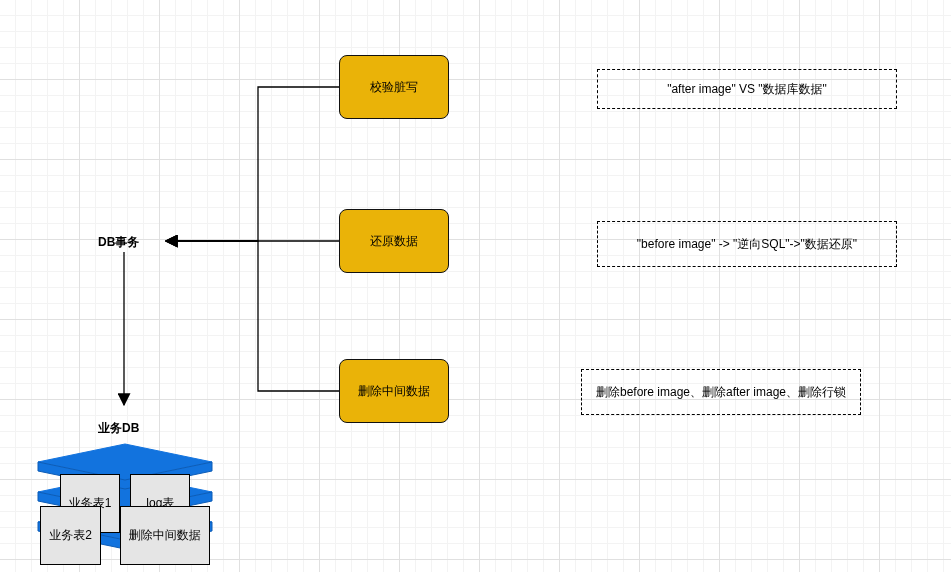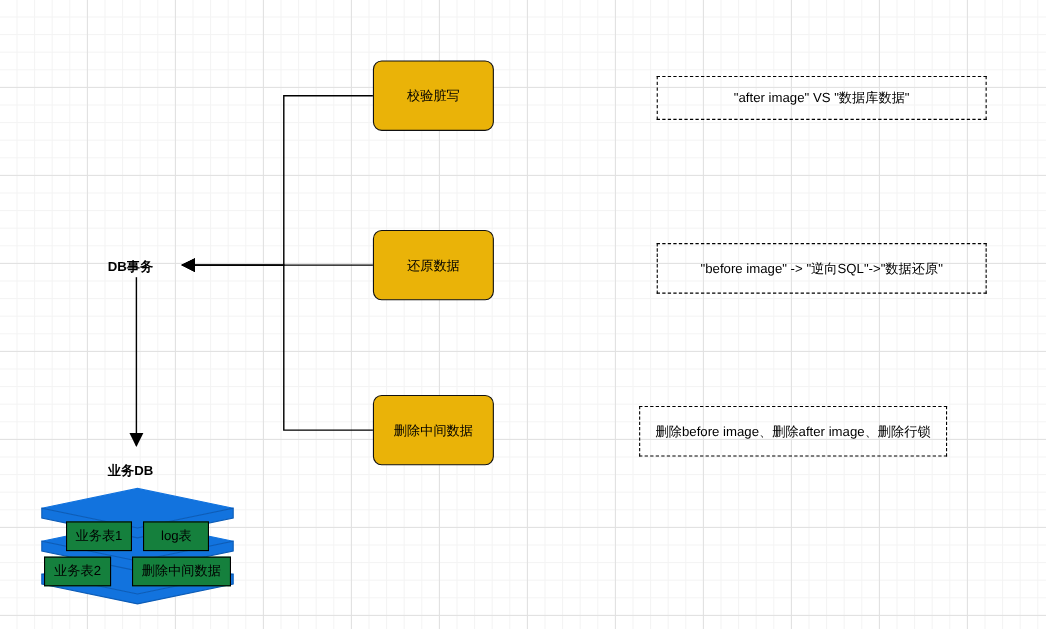--- a/index.html
+++ b/index.html
@@ -71,23 +71,23 @@
   .db-wrap svg { position: absolute; top: 0; left: 0; }
   .db-layer {
     position: absolute;
     left: 0;
     width: 190px;
     display: flex;
     justify-content: center;
     gap: 10px;
   }
   .db-cell {
-    background: #15803d;
+    background: #e5e5e5;
     border: 1px solid #000;
-    padding: 4px 8px;
+    padding: 20px 8px;
     min-width: 60px;
     text-align: center;
   }
 </style>
 </head>
 <body>
 
 <div class="grid"></div>
 
 <svg class="arrows">

